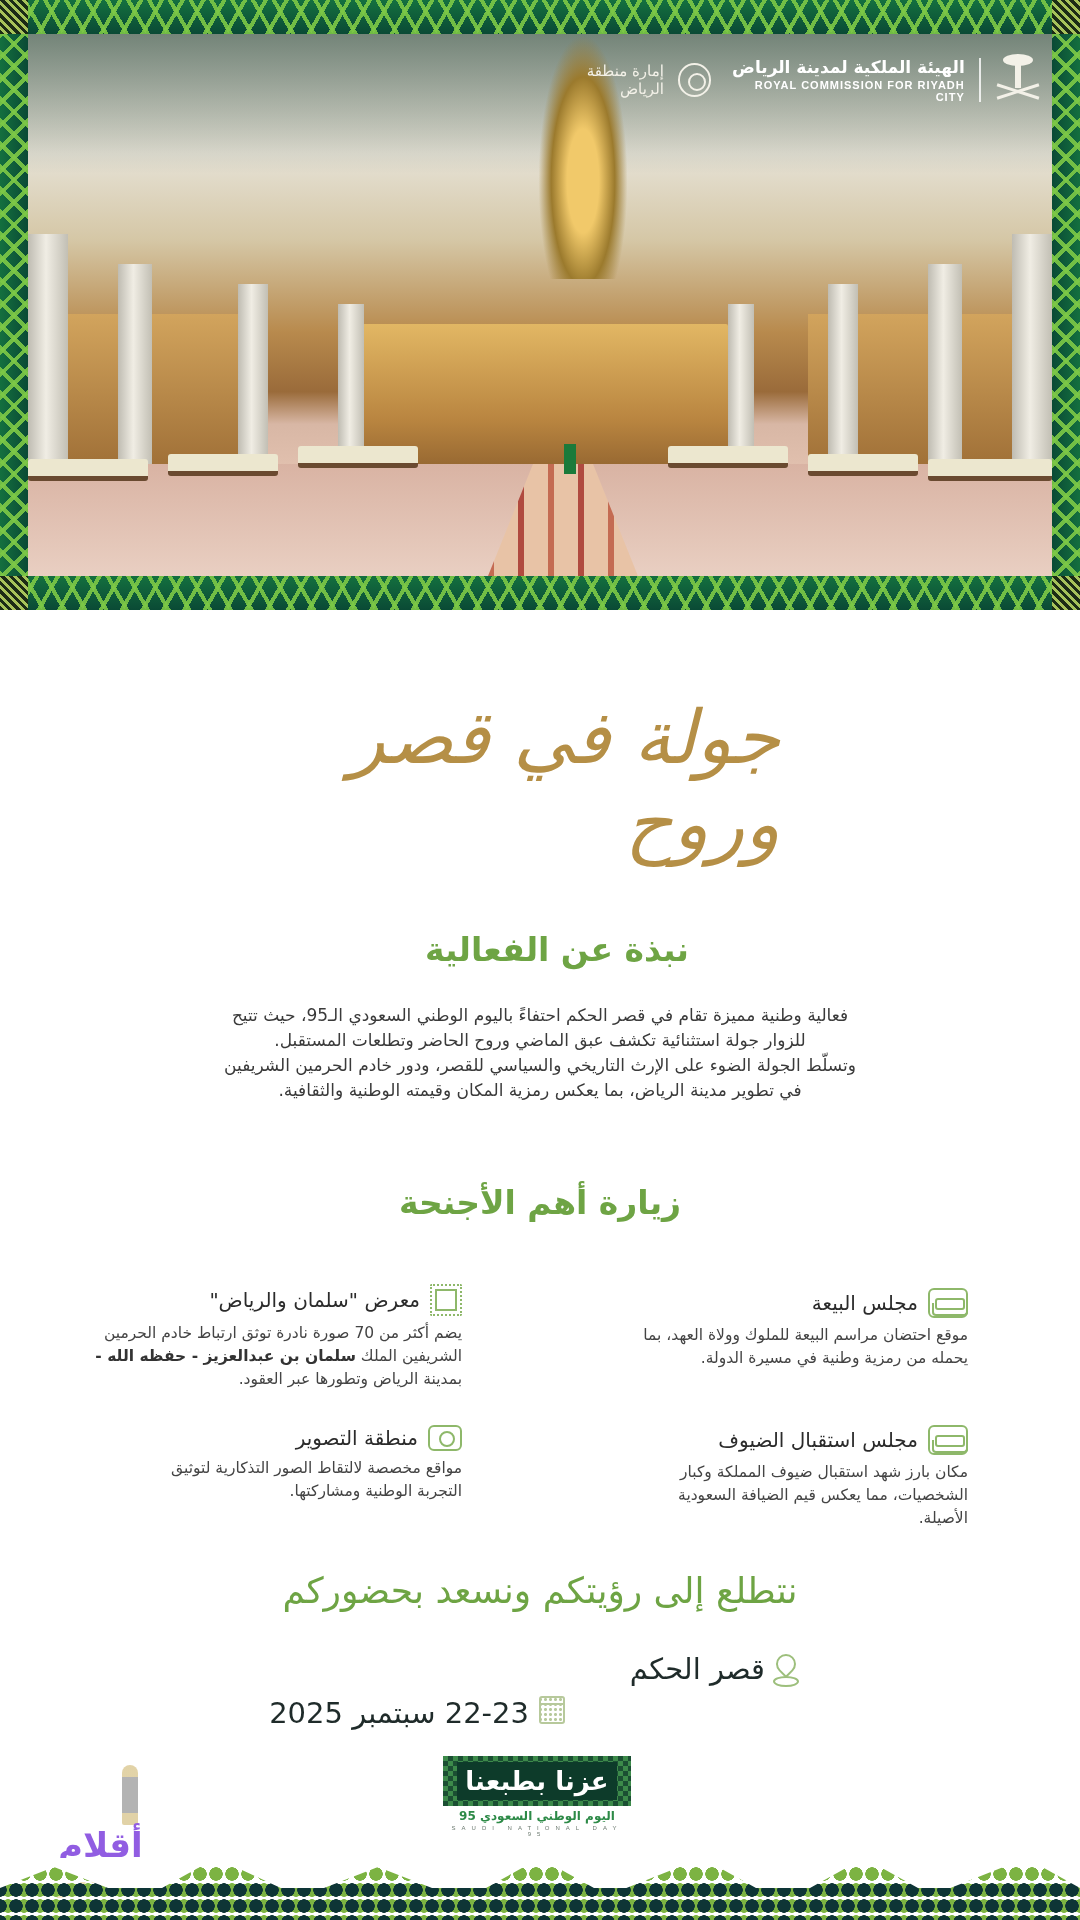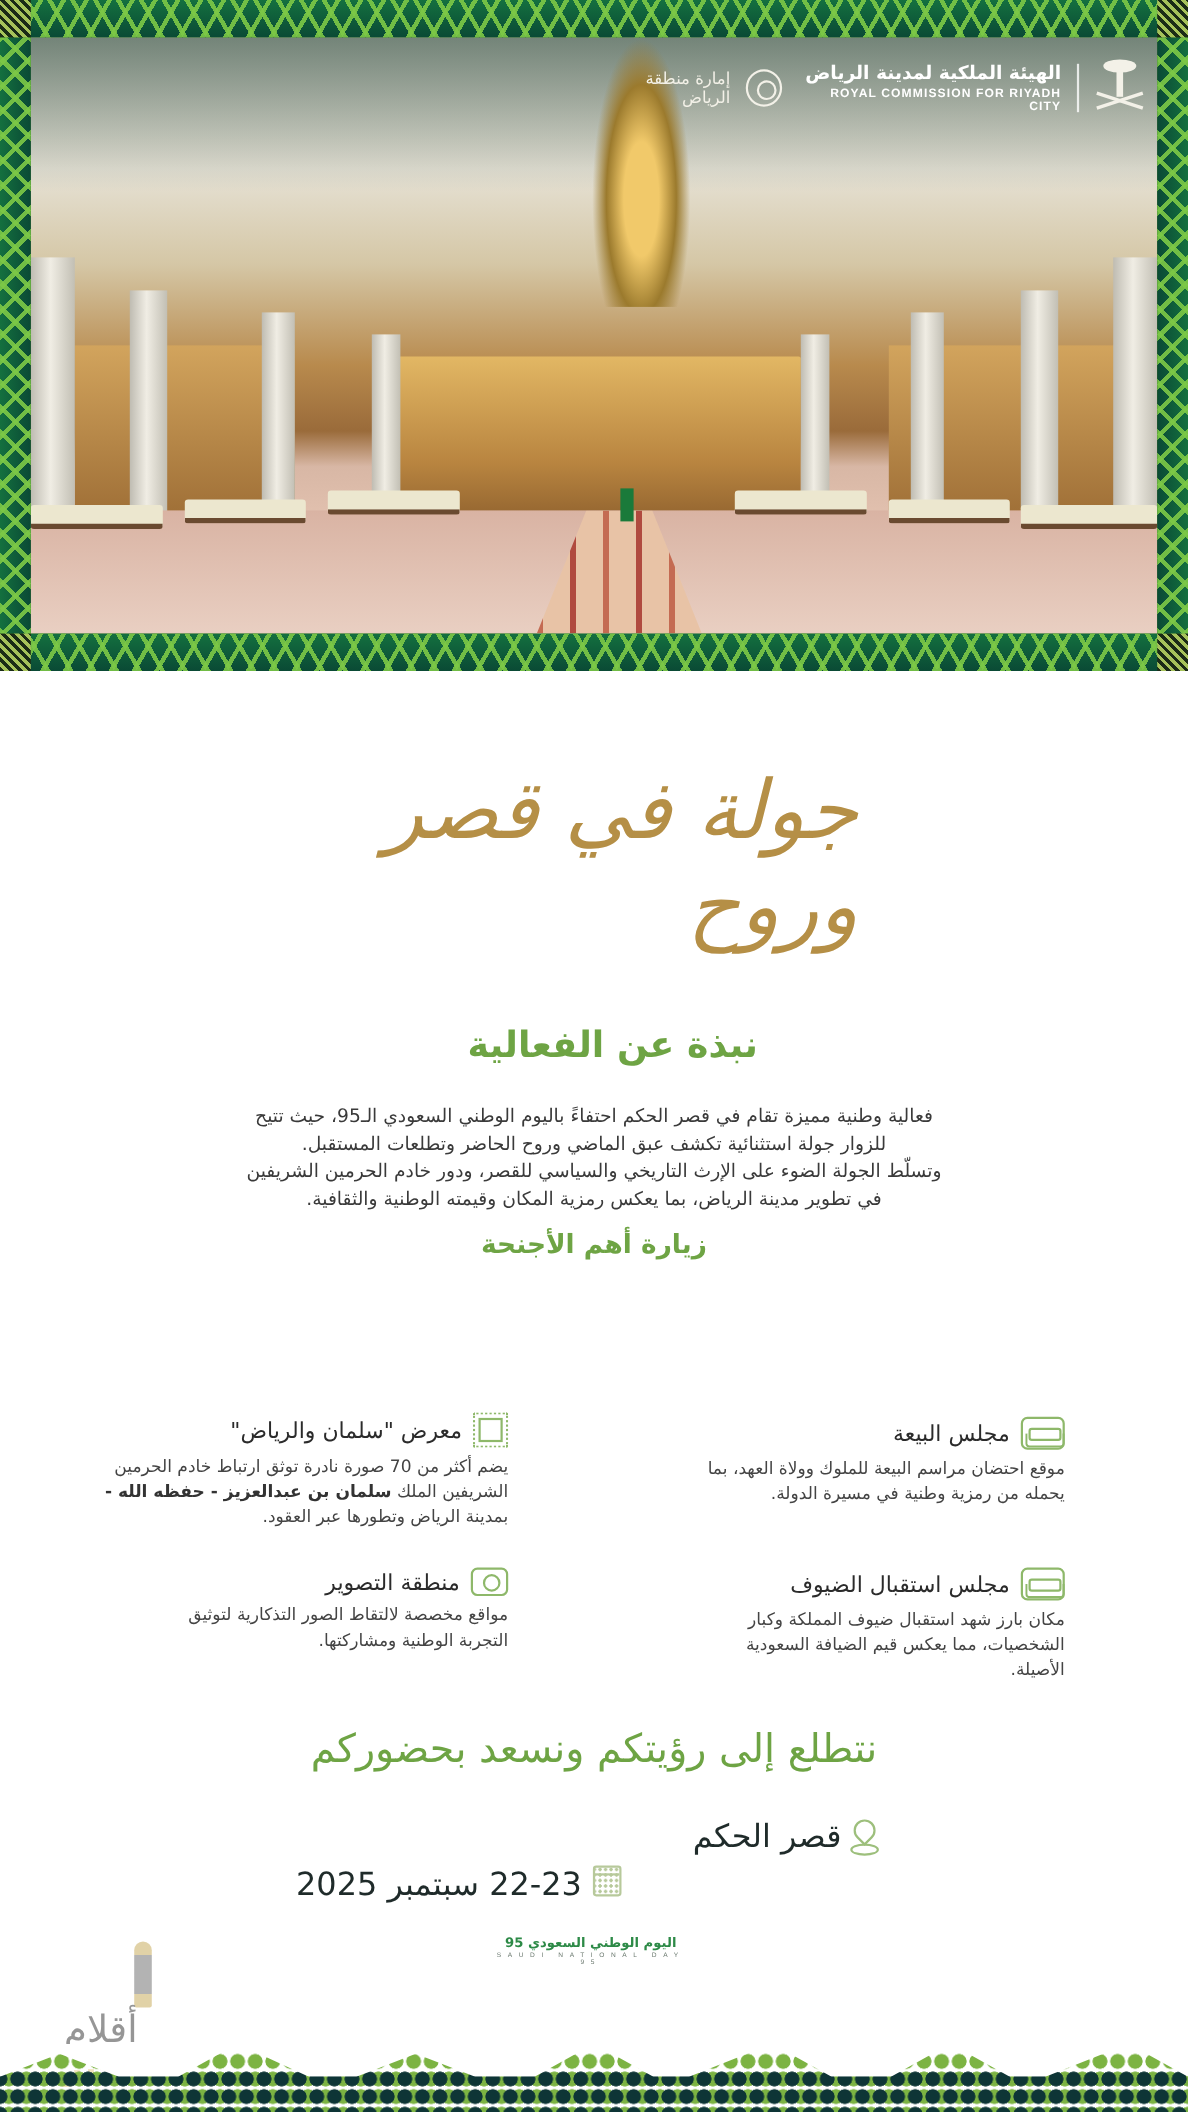--- a/index.html
+++ b/index.html
@@ -68,21 +68,21 @@
   .emirate-text { color: #f3f1e8; font-size: 15px; font-family: "DejaVu Serif", serif; direction: rtl; }
 
   
   .calligraphy { position: absolute; left: 300px; top: 700px; width: 480px; height: 160px;
       display: flex; align-items: center; justify-content: center;
       font-family: "DejaVu Serif", serif; font-size: 74px; color: #b58f46; direction: rtl; font-style: italic; letter-spacing: -2px; }
   .section-title { position: absolute; left: 0; width: 1080px; text-align: center; color: #6ea444; font-weight: bold; direction: rtl; }
   .about-title { top: 930px; font-size: 33px; padding-left: 34px; }
   .about-body { position: absolute; left: 180px; top: 1003px; width: 720px; text-align: center; direction: rtl; font-size: 17px; line-height: 25px; color: #3a3a3a; }
   .about-body .bold { font-weight: bold; }
-  .wings-title { top: 1117px; font-size: 24px; }
+  .wings-title { top: 1183px; font-size: 33px; }
 
   .card { position: absolute; direction: rtl; text-align: right; }
   .card-head { display: flex; align-items: center; gap: 10px; justify-content: flex-start; }
   .card-icon { width: 40px; height: 30px; border: 2px solid #8eb86a; border-radius: 6px; position: relative; flex: none; }
   .card-title { font-size: 20px; color: #2b2b2b; }
   .card-text { font-size: 15.5px; line-height: 23px; color: #444; margin-top: 6px; }
   .card-text .bold { font-weight: bold; color: #333; }
 
   .icon-sofa::before { content: ""; position: absolute; left: 5px; top: 8px; width: 26px; height: 8px; border: 2px solid #8eb86a; border-radius: 3px; }
   .icon-sofa::after { content: ""; position: absolute; left: 2px; top: 13px; width: 32px; height: 11px; border: 2px solid #8eb86a; border-top: none; border-radius: 0 0 4px 4px; }
@@ -107,21 +107,21 @@
   
   .nd-logo { position: absolute; left: 443px; top: 1756px; width: 188px; height: 84px; }
   .nd-box { width: 188px; height: 50px; background:
       repeating-conic-gradient(#1b4f33 0 25%, #3c8a4a 0 50%) 0 0 / 10px 10px; padding: 6px 14px; }
   .nd-inner { width: 100%; height: 100%; background: #0d3b2a; color: #ffffff; font-size: 26px; font-weight: bold; text-align: center; line-height: 38px; direction: rtl; }
   .nd-ar { font-size: 12px; color: #2d8a47; font-weight: bold; text-align: center; margin-top: 3px; direction: rtl; }
   .nd-en { font-size: 6px; letter-spacing: 6px; color: #6c7a70; text-align: center; margin-top: 2px; font-family: "Liberation Sans", sans-serif; }
 
   .watermark { position: absolute; left: 58px; top: 1765px; width: 90px; height: 130px; opacity: .75; }
   .wm-lamp { position: absolute; left: 64px; top: 0; width: 16px; height: 60px; background: linear-gradient(#d8c48a 0 20%, #9a9a9a 20% 80%, #d8c48a 80%); border-radius: 8px 8px 2px 2px; }
-  .wm-text1 { position: absolute; left: 0; top: 60px; font-size: 34px; color: #737373; font-weight: normal; direction: rtl; }
+  .wm-text1 { position: absolute; left: 0; top: 60px; font-size: 34px; color: #6d28d9; font-weight: bold; direction: rtl; }
   .wm-text2 { position: absolute; left: 0; top: 98px; font-size: 30px; color: #e9cf8f; font-weight: bold; direction: rtl; opacity: .8; }
 
   .dots { position: absolute; left: 0; top: 1858px; width: 1080px; height: 62px; overflow: hidden; }
   .dots-layer { position: absolute; left: 0; width: 1080px; }
   .dots-green { top: 8px; height: 54px; background: radial-gradient(circle, #7cb342 6.5px, transparent 7px) 0 0 / 16px 16px;
       -webkit-mask: linear-gradient(#000,#000); }
   .dots-dark { top: 24px; height: 38px; background: radial-gradient(circle, #0e3536 6.5px, transparent 7px) 8px 0 / 16px 16px; }
   .dots-mask { position: absolute; left: 0; top: 0; width: 1080px; height: 30px;
       background: repeating-linear-gradient(90deg, #fff 0 0); 
       clip-path: polygon(0 100%, 5% 30%, 10% 100%, 15% 100%, 20% 0, 26% 100%, 30% 100%, 35% 30%, 40% 100%, 45% 100%, 50% 0, 55% 100%, 58% 100%, 65% 0, 70% 100%, 75% 100%, 80% 0, 85% 100%, 88% 100%, 95% 0, 100% 100%, 100% 0, 0 0); }
@@ -237,20 +237,23 @@
   </div>
 </div>
 
 <div class="watermark">
   <div class="wm-lamp"></div>
   <div class="wm-text1">أقلام</div>
   <div class="wm-text2">الخبر</div>
 </div>
 
 <div class="nd-logo">
+  <div class="nd-box">
+    <div class="nd-inner">عزنا بطبعنا</div>
+  </div>
   <div class="nd-ar">اليوم الوطني السعودي 95</div>
   <div class="nd-en">SAUDI NATIONAL DAY 95</div>
 </div>
 
 <div class="dots">
   <div class="dots-layer dots-green"></div>
   <div class="dots-layer dots-dark"></div>
   <div class="dots-mask"></div>
 </div>
 

